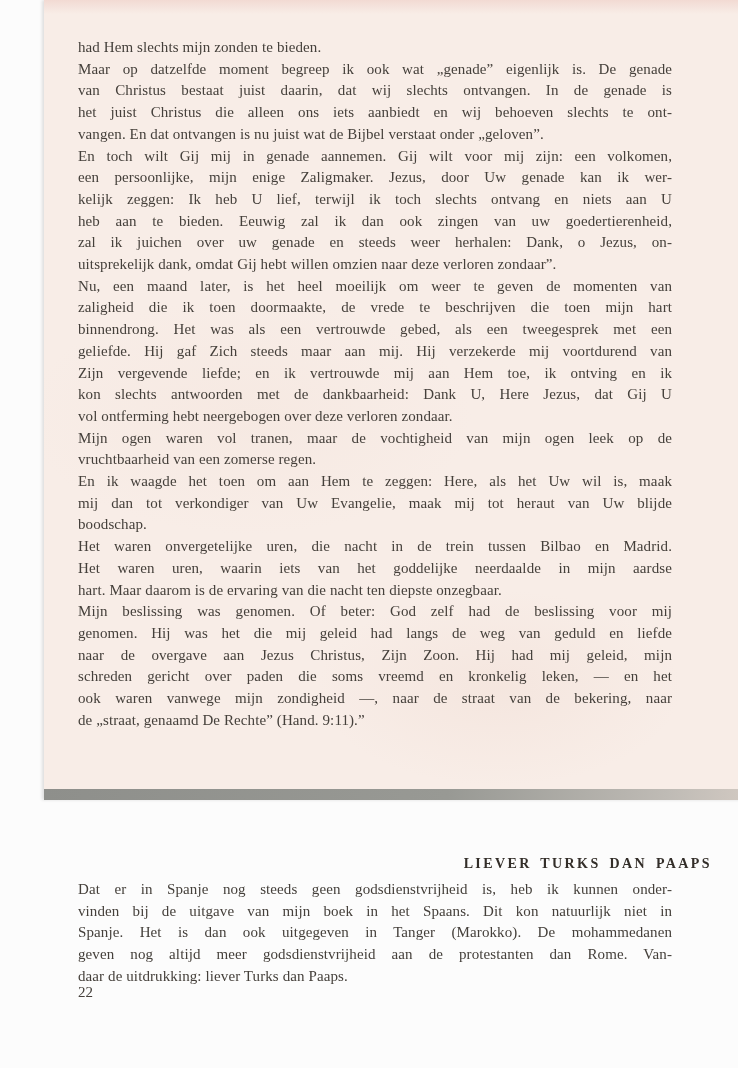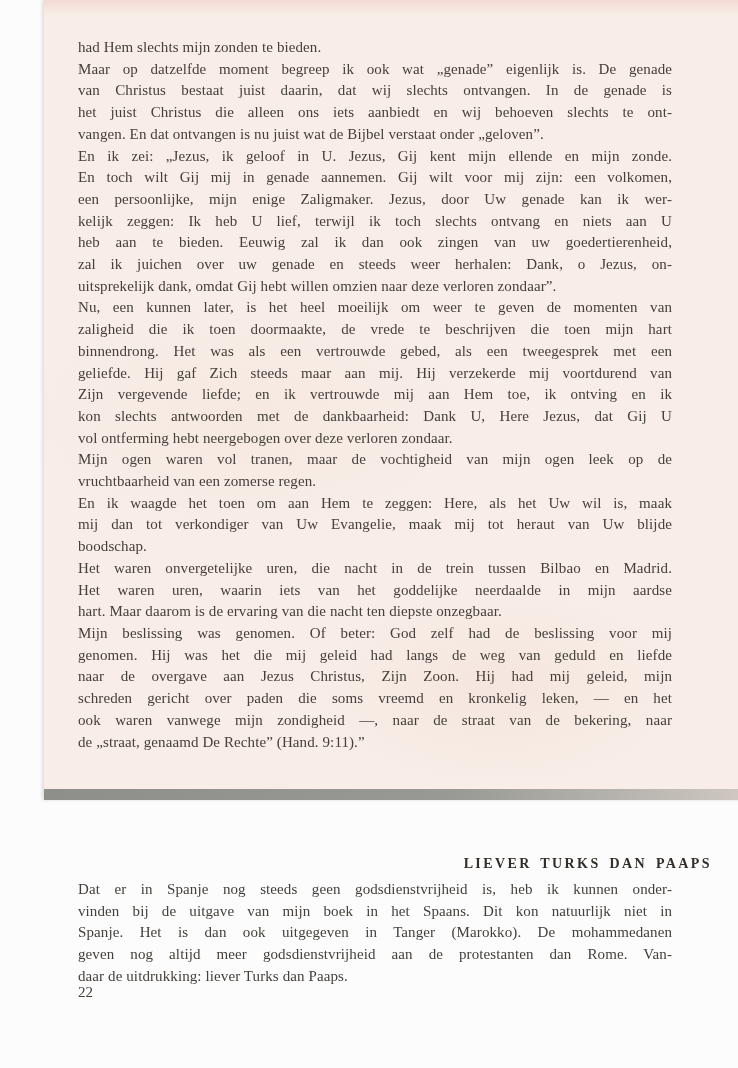--- a/index.html
+++ b/index.html
@@ -97,28 +97,27 @@
   <div class="edge-top"></div>
   <div class="edge-right"></div>
   <div class="bottom-shadow"></div>
 
   <div class="text-col" id="body-text">
       <div class="line line-last">had Hem slechts mijn zonden te bieden.</div>
       <div class="line">Maar op datzelfde moment begreep ik ook wat „genade” eigenlijk is. De genade</div>
       <div class="line">van Christus bestaat juist daarin, dat wij slechts ontvangen. In de genade is</div>
       <div class="line">het juist Christus die alleen ons iets aanbiedt en wij behoeven slechts te ont-</div>
       <div class="line line-last">vangen. En dat ontvangen is nu juist wat de Bijbel verstaat onder „geloven”.</div>
-      <div class="line">En ik zei: „Jezus, ik geloof in U. Jezus, Gij kent mijn ellende en mijn zonde.</div>
       <div class="line">En toch wilt Gij mij in genade aannemen. Gij wilt voor mij zijn: een volkomen,</div>
       <div class="line">een persoonlijke, mijn enige Zaligmaker. Jezus, door Uw genade kan ik wer-</div>
       <div class="line">kelijk zeggen: Ik heb U lief, terwijl ik toch slechts ontvang en niets aan U</div>
       <div class="line">heb aan te bieden. Eeuwig zal ik dan ook zingen van uw goedertierenheid,</div>
       <div class="line">zal ik juichen over uw genade en steeds weer herhalen: Dank, o Jezus, on-</div>
       <div class="line line-last">uitsprekelijk dank, omdat Gij hebt willen omzien naar deze verloren zondaar”.</div>
-      <div class="line">Nu, een kunnen later, is het heel moeilijk om weer te geven de momenten van</div>
+      <div class="line">Nu, een maand later, is het heel moeilijk om weer te geven de momenten van</div>
       <div class="line">zaligheid die ik toen doormaakte, de vrede te beschrijven die toen mijn hart</div>
       <div class="line">binnendrong. Het was als een vertrouwde gebed, als een tweegesprek met een</div>
       <div class="line">geliefde. Hij gaf Zich steeds maar aan mij. Hij verzekerde mij voortdurend van</div>
       <div class="line">Zijn vergevende liefde; en ik vertrouwde mij aan Hem toe, ik ontving en ik</div>
       <div class="line">kon slechts antwoorden met de dankbaarheid: Dank U, Here Jezus, dat Gij U</div>
       <div class="line line-last">vol ontferming hebt neergebogen over deze verloren zondaar.</div>
       <div class="line">Mijn ogen waren vol tranen, maar de vochtigheid van mijn ogen leek op de</div>
       <div class="line line-last">vruchtbaarheid van een zomerse regen.</div>
       <div class="line">En ik waagde het toen om aan Hem te zeggen: Here, als het Uw wil is, maak</div>
       <div class="line">mij dan tot verkondiger van Uw Evangelie, maak mij tot heraut van Uw blijde</div>

